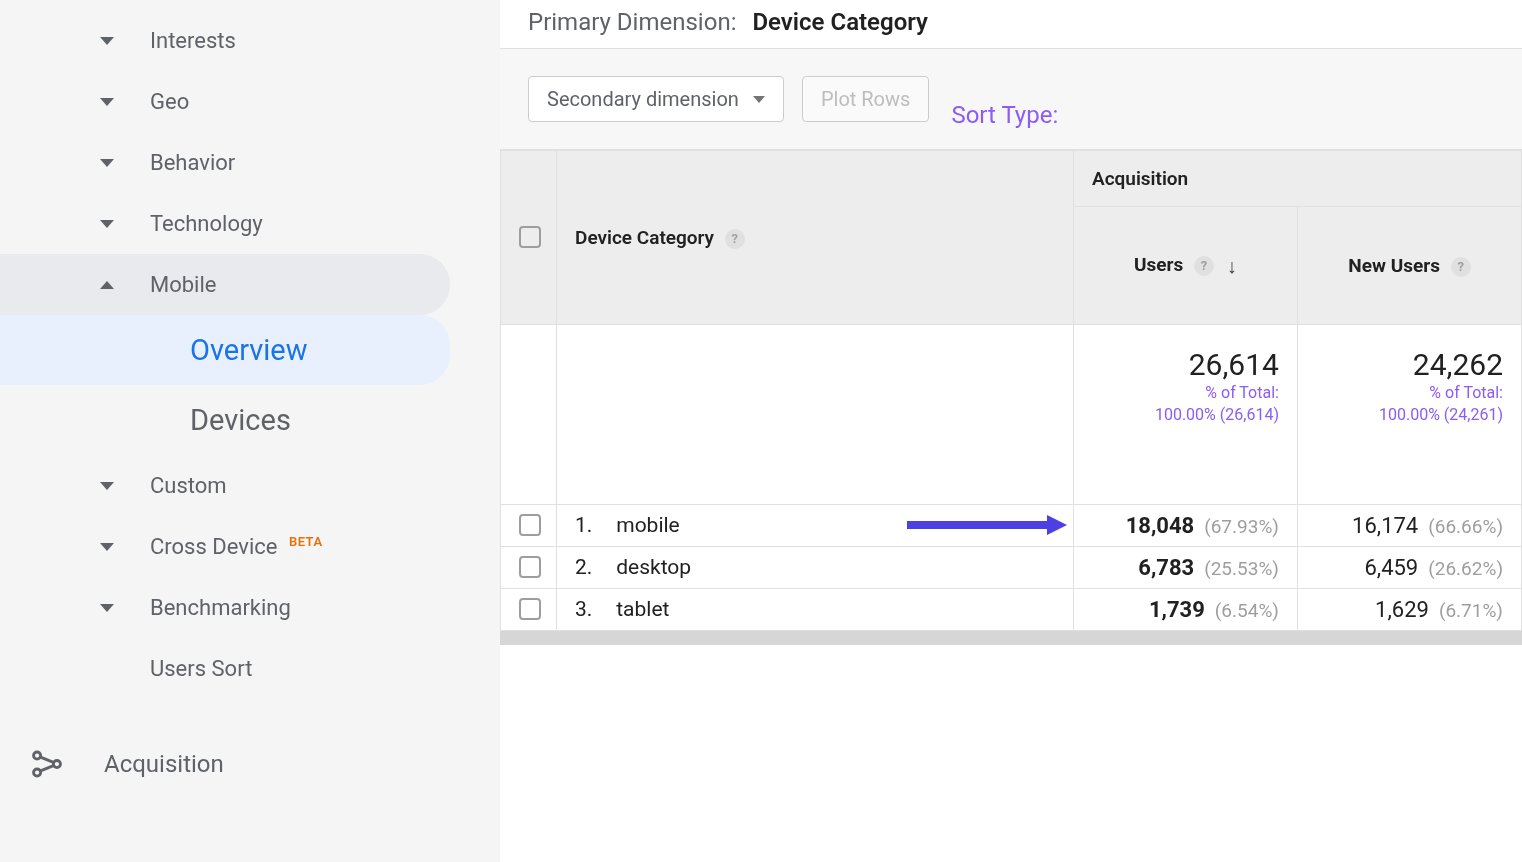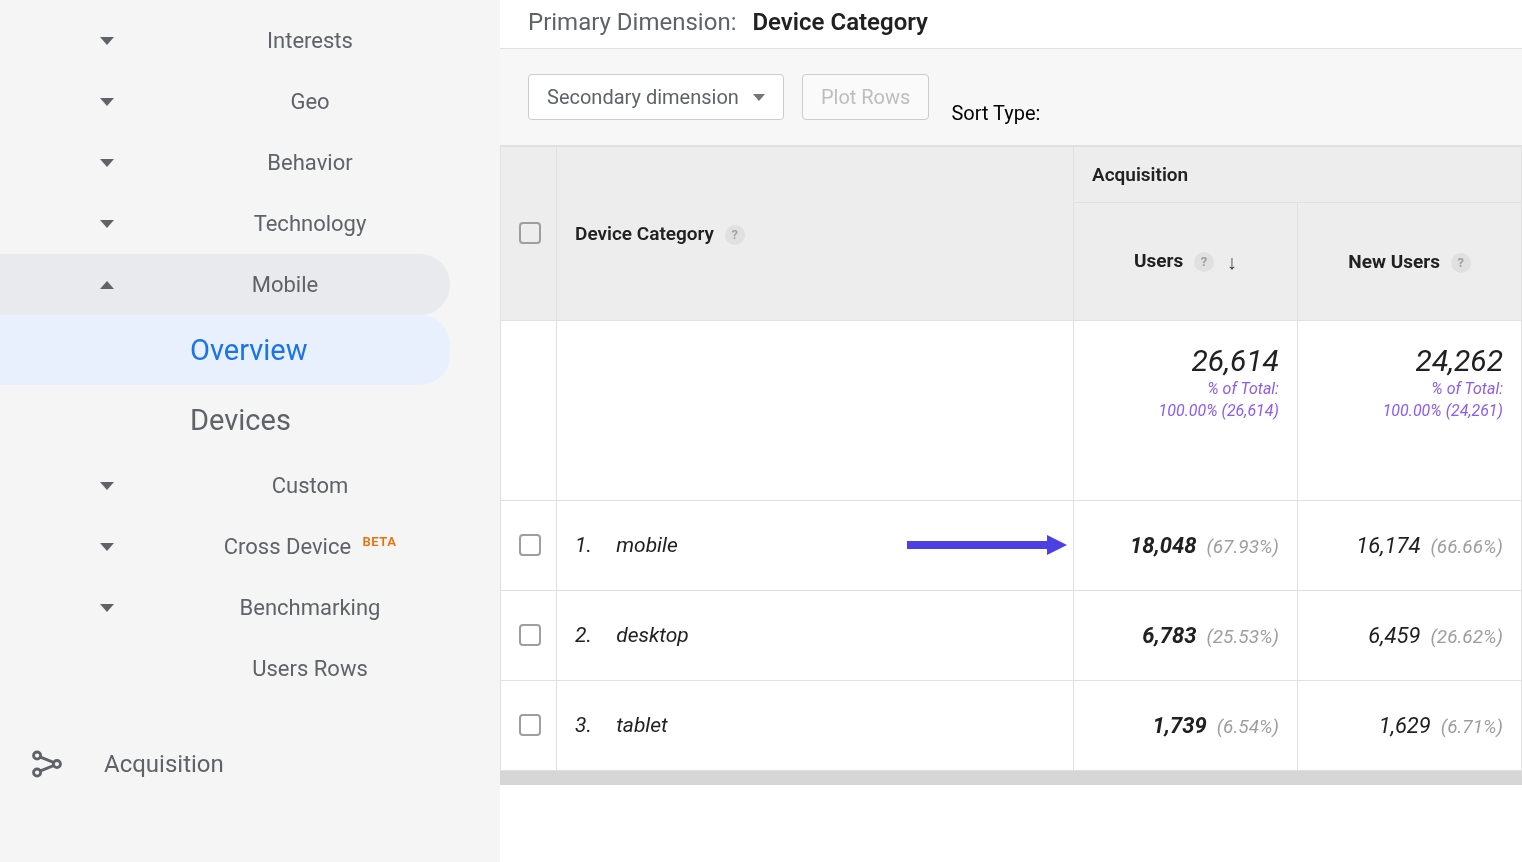--- a/index.html
+++ b/index.html
@@ -19,21 +19,20 @@
   flex-shrink: 0;
 }
 .nav-item {
   display: flex;
   align-items: center;
   padding: 18px 30px 18px 90px;
   font-size: 22px;
   color: #5f6368;
   cursor: pointer;
   position: relative;
-  justify-content: center;
 }
 .nav-item .caret {
   position: absolute;
   left: 100px;
   width: 0;
   height: 0;
   border-left: 7px solid transparent;
   border-right: 7px solid transparent;
   border-top: 8px solid #5f6368;
 }
@@ -121,21 +120,21 @@
   align-items: center;
   gap: 14px;
 }
 .btn.disabled { color: #bdbdbd; cursor: default; background: #fafafa; }
 .btn .tri {
   width: 0; height: 0;
   border-left: 6px solid transparent;
   border-right: 6px solid transparent;
   border-top: 7px solid #757575;
 }
-.sort-label { font-size: 20px; color: #000000; margin-left: 4px; margin-top: 32px; }
+.sort-label { font-size: 24px; color: #8b5cf6; margin-left: 4px; margin-top: 32px; }
 
 table {
   border-collapse: collapse;
   width: 100%;
   table-layout: fixed;
 }
 th, td {
   border: 1px solid #e0e0e0;
 }
 .chk-col { width: 52px; }
@@ -168,26 +167,26 @@
   margin-left: 6px;
   vertical-align: middle;
 }
 .sort-arrow {
   display: inline-block;
   margin-left: 8px;
   font-size: 20px;
   color: #424242;
   vertical-align: middle;
 }
-td { padding: 16px 18px; font-size: 21px; color: #212121; font-style: italic; }
+td { padding: 16px 18px; font-size: 21px; color: #212121; }
 .totals td { height: 180px; vertical-align: top; padding-top: 22px; }
 .totals .num { text-align: right; }
 .total-big { font-size: 30px; color: #212121; }
 .total-sub { font-size: 16px; color: #8b5cf6; margin-top: 0; line-height: 1.4; }
-tr.data-row td { padding: 32px 18px; }
+tr.data-row td { padding: 8px 18px; }
 .chk {
   width: 22px; height: 22px;
   border: 2px solid #9e9e9e;
   border-radius: 4px;
   margin: 0 auto;
 }
 .chk-cell { text-align: center; }
 .cat-cell { }
 .cat-idx { display: inline-block; width: 36px; }
 .cat-name { }
@@ -248,21 +247,21 @@
     <span class="label">
       <span>Cross Device</span>
       <span class="beta">BETA</span>
     </span>
   </div>
   <div class="nav-item">
     <span class="caret"></span>
     <span class="label">Benchmarking</span>
   </div>
   <div class="nav-item" style="padding-left:150px;">
-    <span>Users Rows</span>
+    <span>Users Sort</span>
   </div>
   <div class="nav-section">
     <span class="section-icon">
       <svg viewBox="0 0 24 24" fill="none" stroke="#5f6368" stroke-width="2">
         <circle cx="5" cy="6" r="2.5"></circle>
           <circle cx="5" cy="18" r="2.5"></circle>
           <circle cx="19" cy="12" r="2.5"></circle>
         <path d="M7 7 L17 11 M7 17 L17 13"></path>
       </svg>
     </span>

